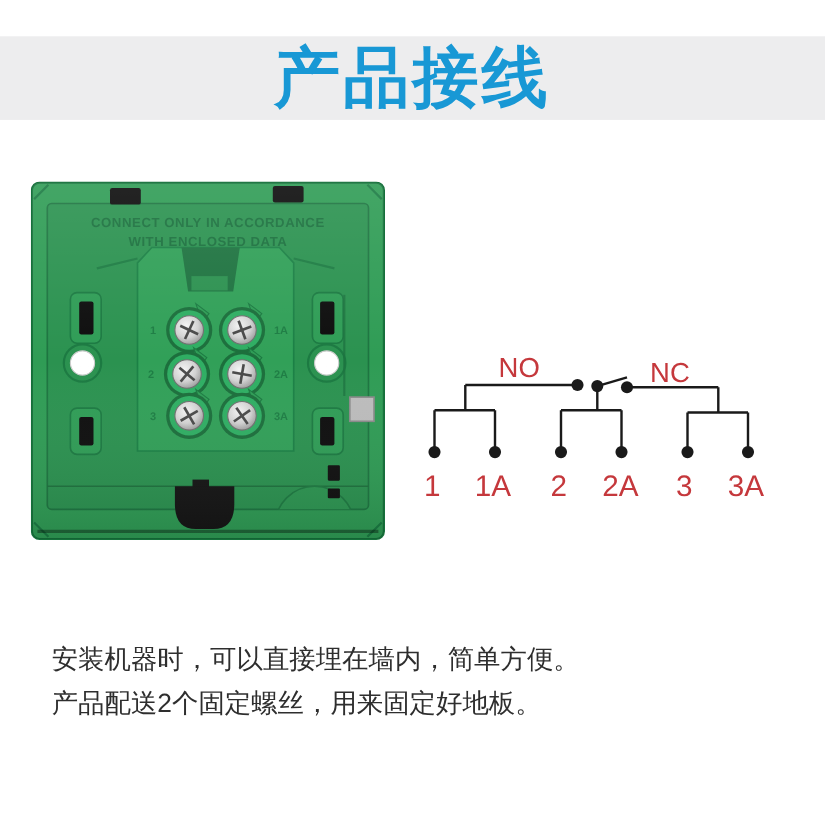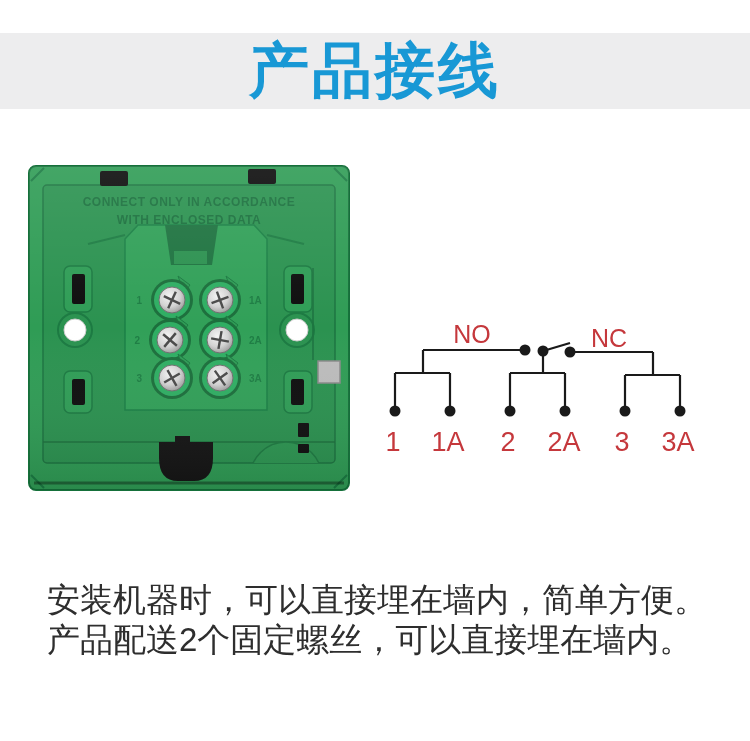--- a/index.html
+++ b/index.html
@@ -16,21 +16,21 @@
   }
   .device-wrap{
     position:absolute;left:28px;top:165px;width:322px;height:328px;
   }
   .device-wrap svg{display:block;}
   .diagram-wrap{
     position:absolute;left:380px;top:318px;width:330px;height:142px;
   }
   .desc-block{
     position:absolute;left:47px;top:580px;width:680px;
-    font-size:33px;line-height:40px;color:#2e2e2e;font-weight:300;
+    font-size:24px;line-height:40px;color:#2e2e2e;font-weight:300;
     letter-spacing:0px;
   }
   .desc-line{white-space:nowrap;}
 </style>
 </head>
 <body>
 
 <div class="title-band">
   <div class="page-title">产品接线</div>
 </div>
@@ -206,14 +206,14 @@
     <text x="128" y="133" text-anchor="middle" font-size="27">2</text>
     <text x="184" y="133" text-anchor="middle" font-size="27">2A</text>
     <text x="242" y="133" text-anchor="middle" font-size="27">3</text>
     <text x="298" y="133" text-anchor="middle" font-size="27">3A</text>
   </g>
 </svg>
 </div>
 
 <div class="desc-block">
   <div class="desc-line">安装机器时，可以直接埋在墙内，简单方便。</div>
-  <div class="desc-line">产品配送2个固定螺丝，可以直接埋在墙内。</div>
+  <div class="desc-line">产品配送2个固定螺丝，用来固定好地板。</div>
 </div>
 
 </body></html>

